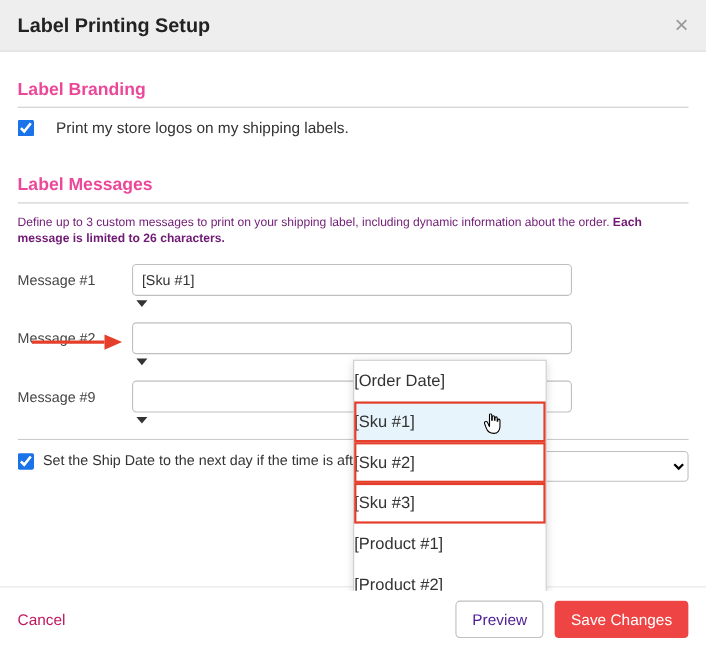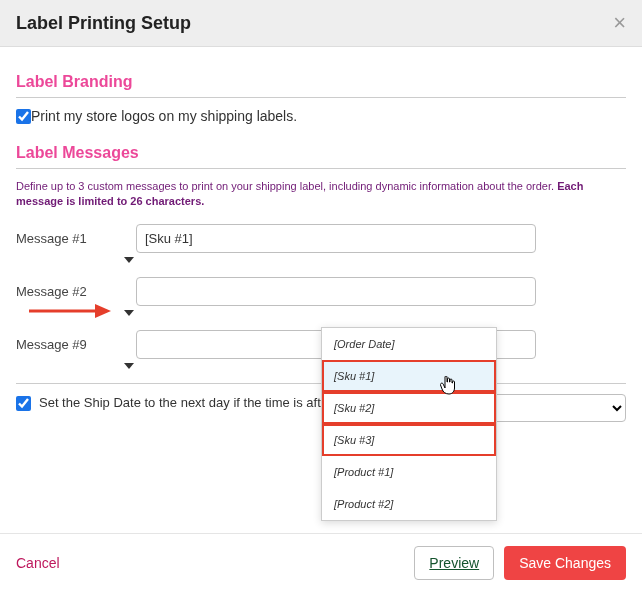--- a/index.html
+++ b/index.html
@@ -47,38 +47,38 @@
     margin-bottom: 6px;
   }
   .section-divider {
     border: none;
     border-top: 1px solid #ccc;
     margin-bottom: 10px;
   }
   .cb-row {
     display: flex;
     align-items: flex-start;
-    gap: 0;
-    margin-bottom: 20px;
+    gap: 20px;
+    margin-bottom: 36px;
   }
   .cb-row input[type="checkbox"] {
     accent-color: #1a73e8;
     width: 15px; height: 15px;
     margin-top: 1px;
   }
   .helptext {
     color: #701a75;
     font-size: 11px;
     line-height: 1.4;
     margin-bottom: 14px;
   }
   .msg-row {
     display: flex;
     align-items: center;
-    gap: 32px;
+    gap: 16px;
     margin-bottom: 4px;
   }
   .msg-label {
     width: 88px;
     color: #444;
     font-size: 13px;
   }
   .msg-input {
     flex: 1;
     max-width: 400px;
@@ -133,25 +133,24 @@
     position: absolute;
     top: 280px;
     left: 321px;
     width: 176px;
     background: #fff;
     border: 1px solid #ccc;
     box-shadow: 0 2px 8px rgba(0,0,0,0.15);
     z-index: 100;
   }
   .dd-item {
-    padding: 10px 12px;
-    font-size: 11px;
-    color: #333;
-    cursor: pointer;
-    font-style: italic;
+    padding: 10px 0;
+    font-size: 15px;
+    color: #333;
+    cursor: pointer;
   }
   .dd-item.hovered {
     background: #e8f4fb;
   }
   .dd-item.boxed {
     outline: 2px solid #e53e2b;
     outline-offset: -2px;
   }
 
   
@@ -194,23 +193,22 @@
   .btn {
     border-radius: 4px;
     padding: 8px 14px;
     font-size: 14px;
     cursor: pointer;
     border: 1px solid transparent;
   }
   .btn-preview {
     background: #fff;
     border-color: #bfbfbf;
-    color: #14532d;
+    color: #4c1d95;
     margin-right: 10px;
-    text-decoration: underline;
   }
   .btn-save {
     background: #ef4444;
     color: #fff;
   }
 </style>
 </head>
 <body>
 
 <div class="modal-header">

